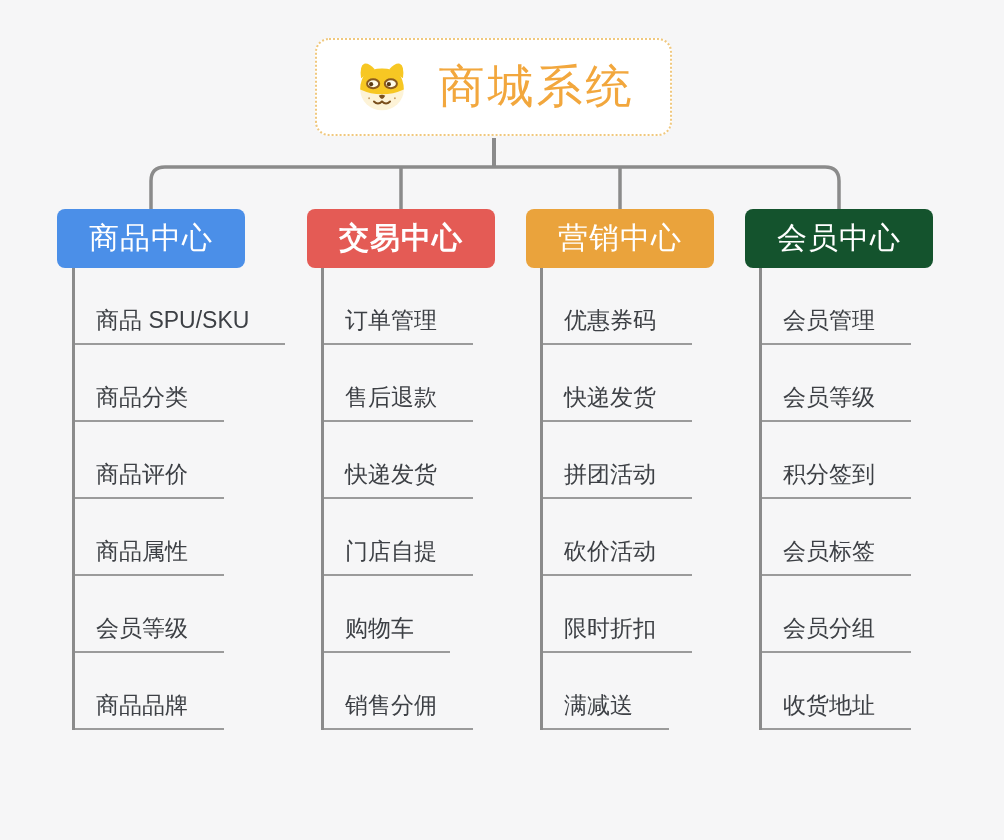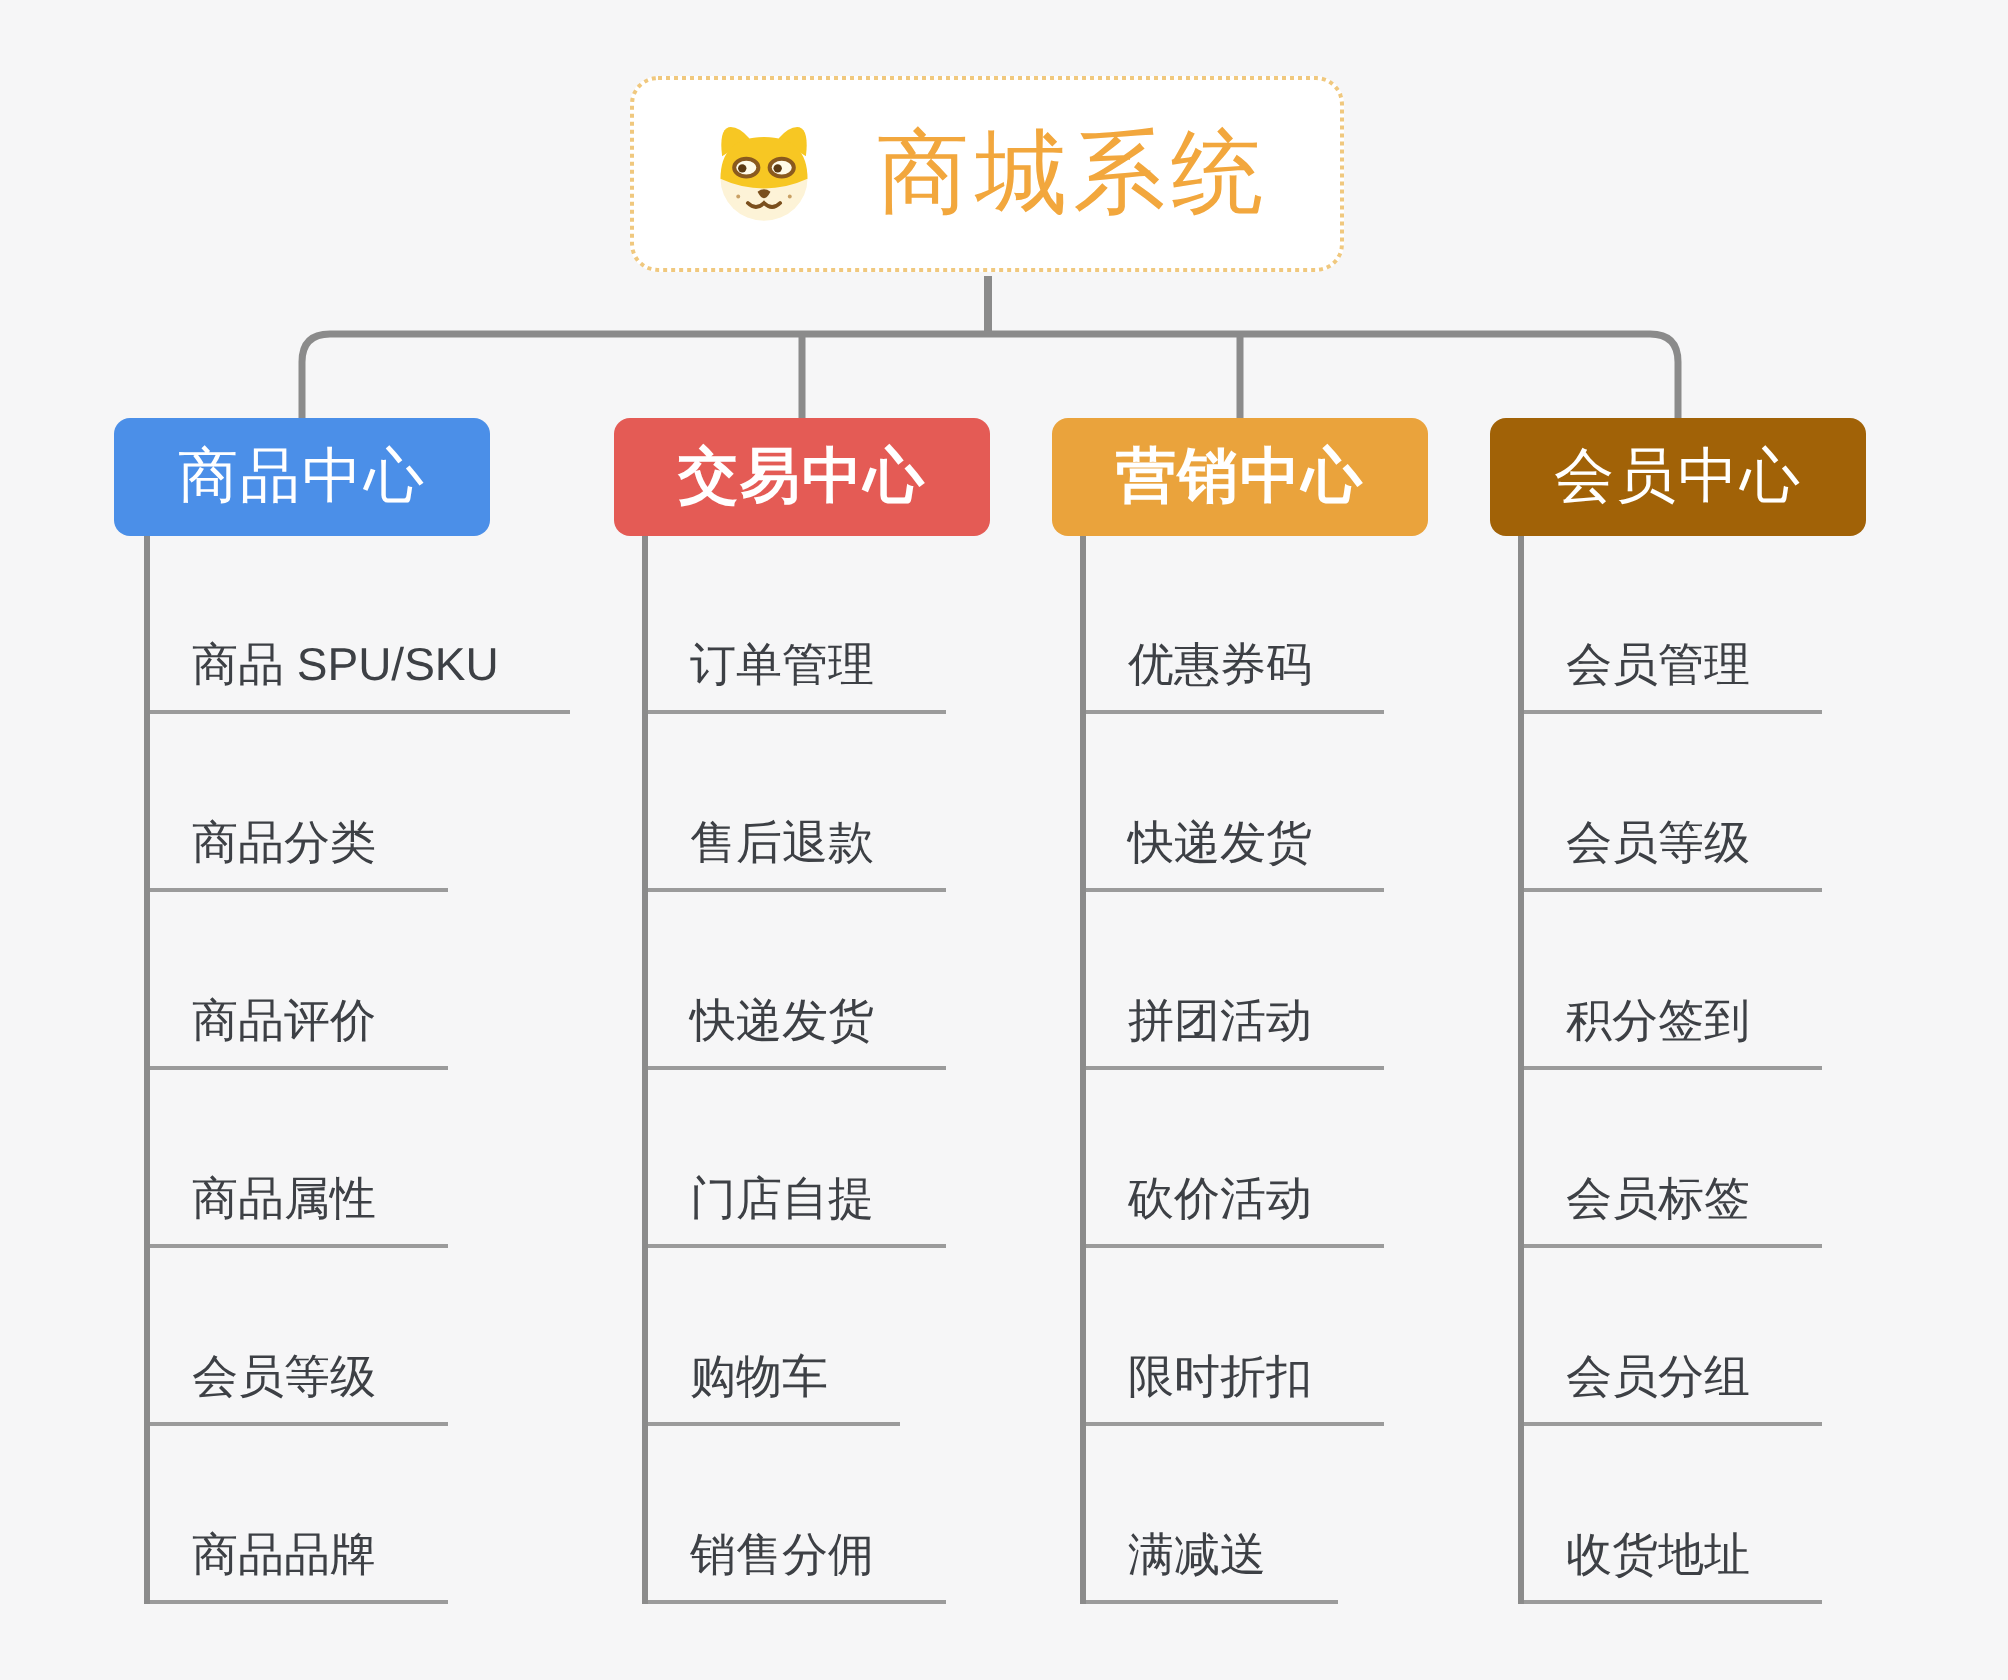--- a/index.html
+++ b/index.html
@@ -45,37 +45,37 @@
     border-radius:8px;
     display:flex;align-items:center;justify-content:center;
     color:#ffffff;
     font-size:30px;
     letter-spacing:1px;
     cursor:pointer;
     box-sizing:border-box;
   }
   .b0{left:57px;}
   .b1{left:307px;font-weight:bold;}
-  .b2{left:526px;font-weight:bold;}
+  .b2{left:526px;}
   .b3{left:745px;}
   
   .column{
     position:absolute;
     top:268px;
     border-left:3px solid #8b8b8b;
     padding:0;
   }
   .c0{left:72px;}
   .c1{left:321px;}
   .c2{left:540px;}
   .c3{left:759px;text-align:right;}
   .item{
     display:block;
     width:max-content;
-    margin-top:47px;
+    margin-top:35px;
     font-size:23px;
     line-height:34px;
     color:#3d4045;
     padding:0 36px 6px 21px;
     border-bottom:2px solid #9b9b9b;
     white-space:nowrap;
     cursor:pointer;
   }
 </style>
 </head>
@@ -110,21 +110,21 @@
 
   <div class="branch b0" style="background-color: rgb(75, 143, 232);">
     <span>商品中心</span>
   </div>
   <div class="branch b1" style="background-color: rgb(228, 91, 85);">
     <span>交易中心</span>
   </div>
   <div class="branch b2" style="background-color: rgb(234, 163, 60);">
     <span>营销中心</span>
   </div>
-  <div class="branch b3" style="background-color: #a16207;">
+  <div class="branch b3" style="background-color: #14532d;">
     <span>会员中心</span>
   </div>
 
   <div class="column c0">
     <div class="item">商品 SPU/SKU</div>
     <div class="item">商品分类</div>
     <div class="item">商品评价</div>
     <div class="item">商品属性</div>
     <div class="item">会员等级</div>
     <div class="item">商品品牌</div>

